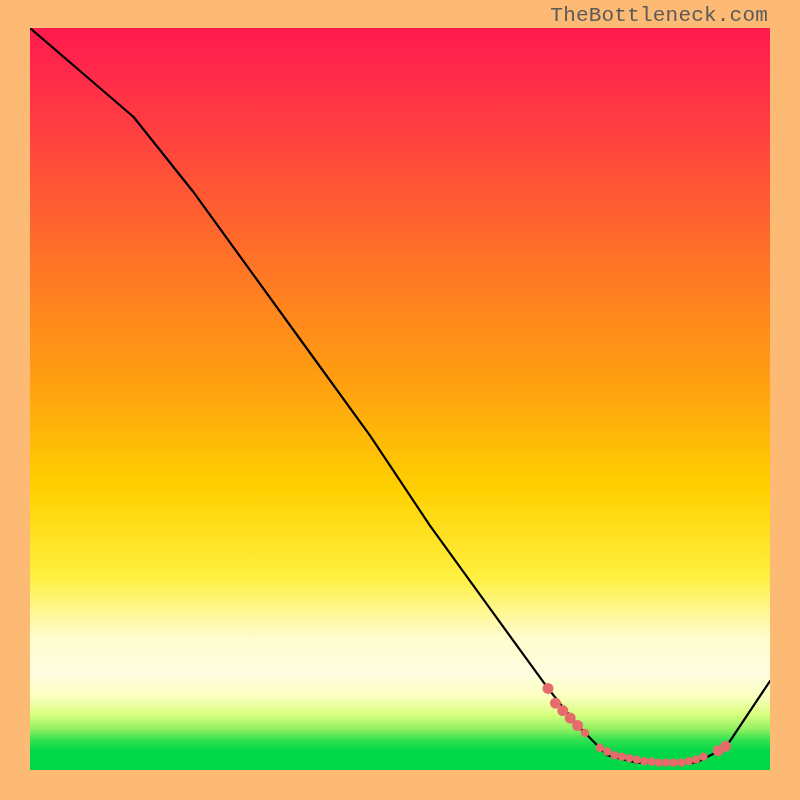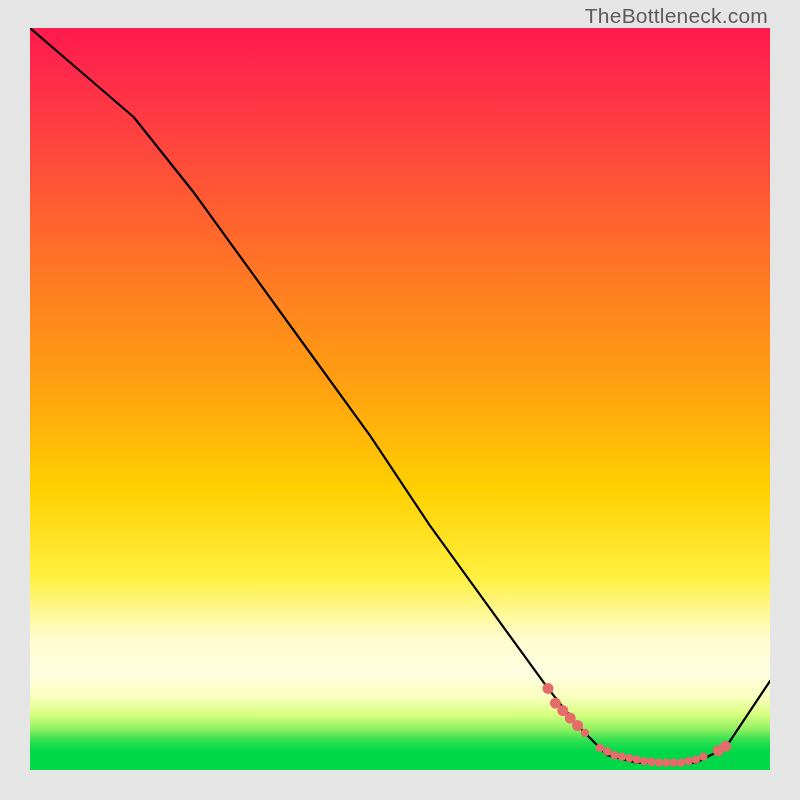--- a/index.html
+++ b/index.html
@@ -10,21 +10,22 @@
     background: #000;
     overflow: hidden;
     font-family: Arial, Helvetica, sans-serif;
   }
   .frame {
     position: absolute;
     left: 0;
     top: 0;
     width: 800px;
     height: 800px;
-    background: #e5e5e5;
+    background: #fdba74;
+    font-family: Liberation Mono, monospace;
   }
   .plot {
     position: absolute;
     left: 30px;
     top: 28px;
     width: 740px;
     height: 742px;
     
     background: linear-gradient(
       to bottom,

